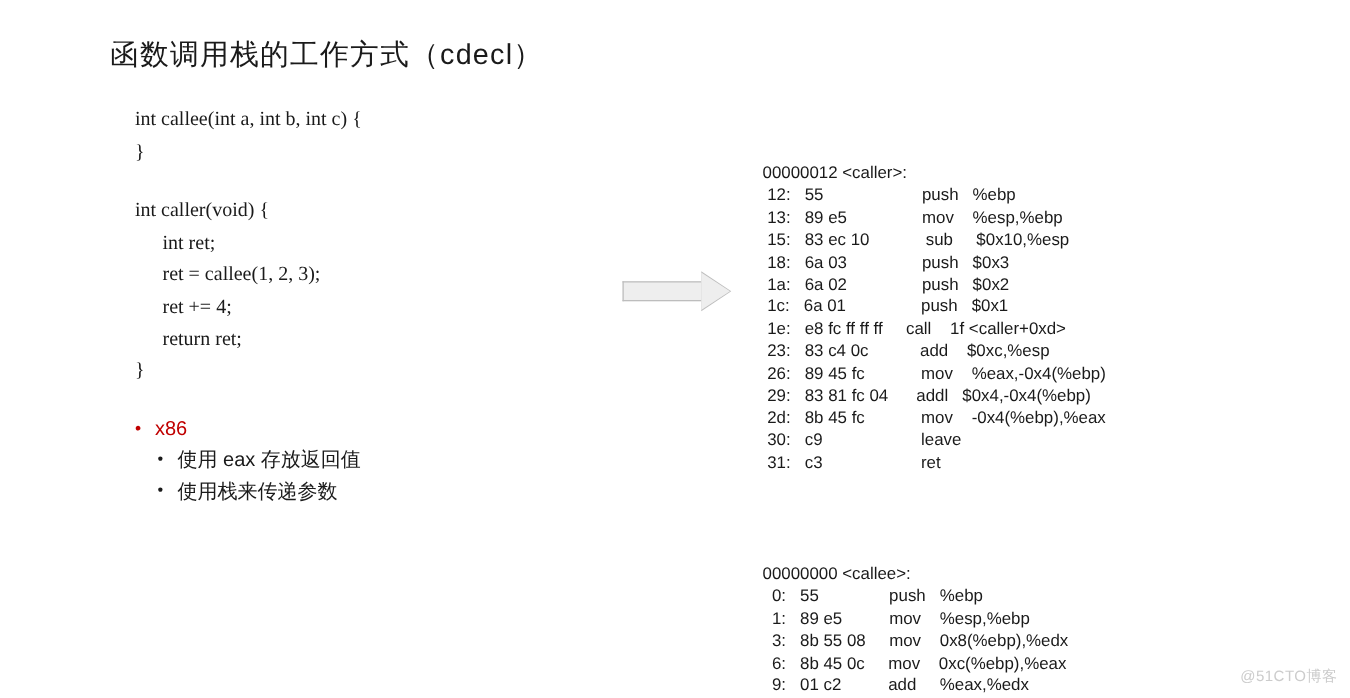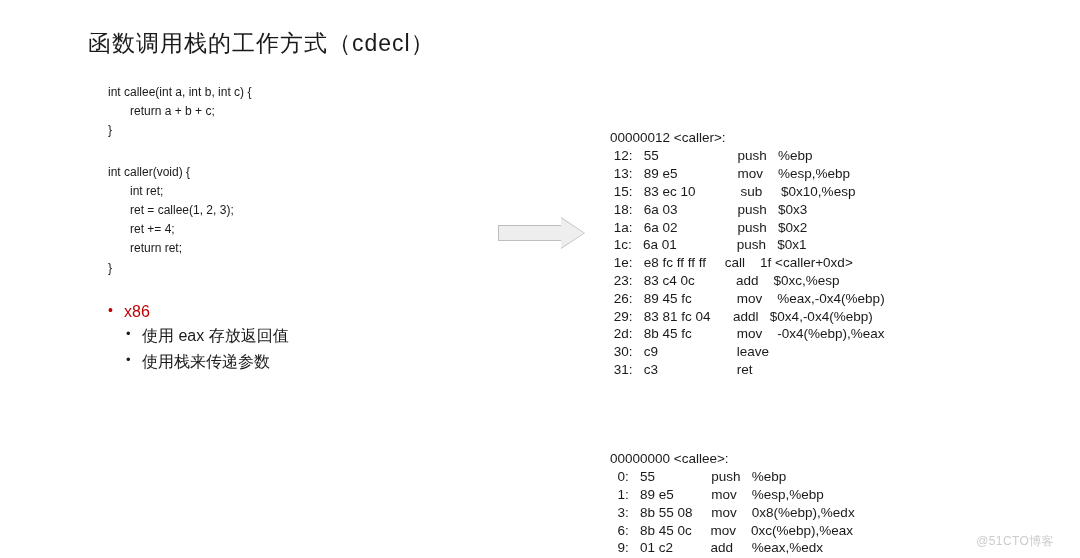--- a/index.html
+++ b/index.html
@@ -28,22 +28,22 @@
     }
     .content {
       display: flex;
       flex-direction: row;
     }
     .left-col {
       width: 500px;
       padding-left: 60px;
     }
     .code-block {
-      font-family: Liberation Sans, sans-serif;
-      font-size: 12px;
+      font-family: Liberation Serif, serif;
+      font-size: 16px;
       line-height: 1.6;
       margin-bottom: 22px;
     }
     .code-indent { padding-left: 22px; }
     .bullets {
       margin-left: -16px;
       font-size: 16px;
       line-height: 1.55;
     }
     .bullets ul { list-style: none; }
@@ -103,39 +103,38 @@
       left: 610px;
       top: 76px;
       font-family: Arial, sans-serif;
       font-size: 13.5px;
       line-height: 1.32;
       white-space: pre;
     }
     .asm-block { margin-bottom: 18px; }
     .watermark {
       position: absolute;
-      right: 26px;
+      right: 10px;
       bottom: 8px;
       font-size: 12px;
       color: #cccccc;
       letter-spacing: 0.4px;
     }
   </style>
 </head>
 <body>
 
 <div class="slide">
   <div class="title">函数调用栈的工作方式（cdecl）</div>
 
   <div class="content">
     <div class="left-col">
 
       <div class="code-block">
         <div>int callee(int a, int b, int c) {</div>
-        <div class="code-indent">return a + b + c;</div>
         <div>}</div>
       </div>
 
       <div class="code-block">
         <div>int caller(void) {</div>
         <div class="code-indent">int ret;</div>
         <div class="code-indent">ret = callee(1, 2, 3);</div>
         <div class="code-indent">ret += 4;</div>
         <div class="code-indent">return ret;</div>
         <div>}</div>

